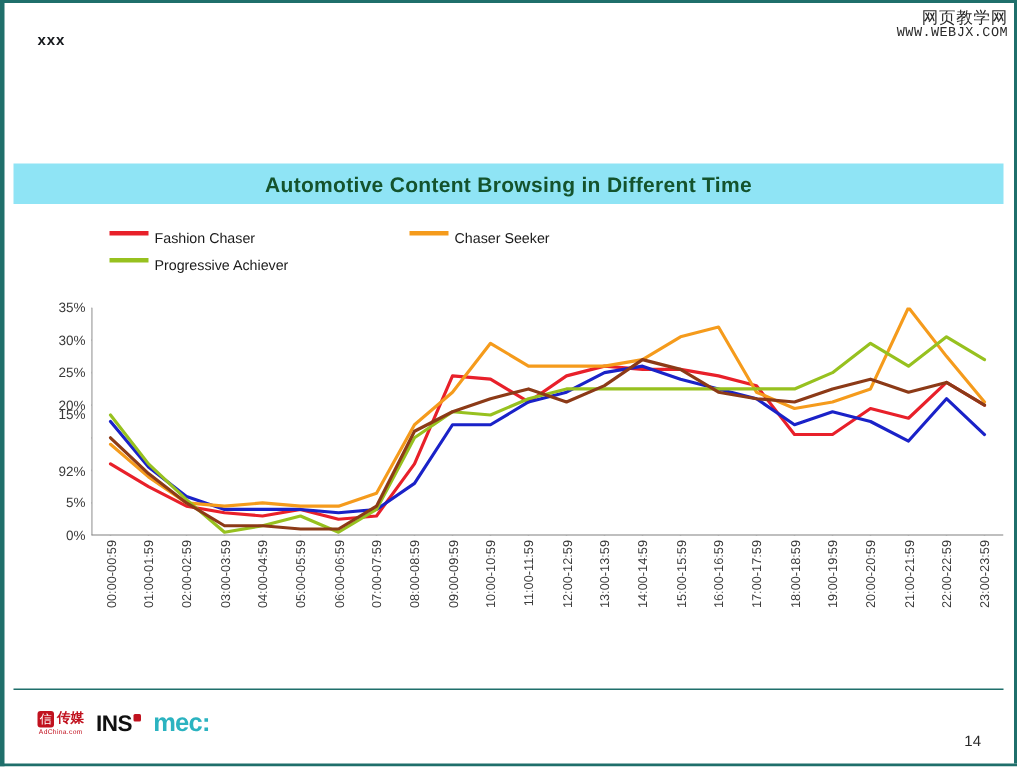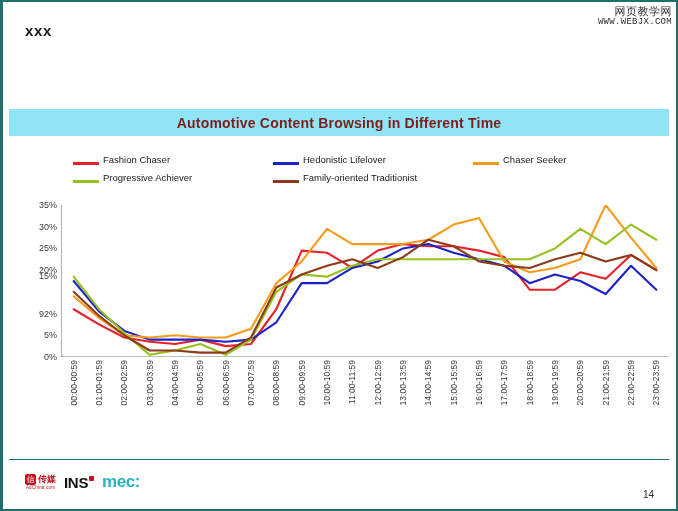--- a/index.html
+++ b/index.html
@@ -17,46 +17,46 @@
     border-top:2px solid #1f6f6b;
     border-bottom:2px solid #1f6f6b;
     background:#ffffff;
   }
   .slide:after{
     content:"";position:absolute;right:0;top:0;bottom:0;width:2px;background:#1f6f6b;
   }
   
   .hdr-title{
     position:absolute;left:22px;top:20px;
-    font-size:15px;font-weight:bold;color:#15181c;letter-spacing:.6px;
+    font-size:10px;font-weight:bold;color:#15181c;letter-spacing:.6px;
   }
   .watermark{
     position:absolute;right:6px;top:4px;
     text-align:center;line-height:1.05;
     color:#2b2b2b;
   }
   .watermark .cn{font-size:11px;font-family:"DejaVu Sans", sans-serif;letter-spacing:.5px;text-align:right;}
   .watermark .url{font-size:9px;font-family:Liberation Mono, monospace;letter-spacing:.3px;}
 
   
   .title-band{
     position:absolute;left:6px;top:107px;width:660px;height:27px;
     background:#8fe4f5;
     display:flex;align-items:center;justify-content:center;
   }
   .title-band .t{
-    font-size:14px;font-weight:bold;color:#7f1d1d;letter-spacing:.2px;
+    font-size:14px;font-weight:bold;color:#14532d;letter-spacing:.2px;
   }
 
   
   .legend{
     position:absolute;left:70px;top:152px;width:580px;
   }
   .legend-row{display:flex;margin-bottom:7px;}
-  .legend-item{display:flex;align-items:flex-end;}
+  .legend-item{display:flex;align-items:flex-start;}
   .legend-item .swatch{
     display:inline-block;width:26px;height:3px;margin-right:4px;flex:0 0 auto;
   }
   .legend-item .lbl{font-size:9.5px;color:#1a1a1a;white-space:nowrap;}
   .li-w1{width:200px}
   .li-w2{width:200px}
 
   
   .chart{
     position:absolute;left:18px;top:198px;width:648px;height:255px;
@@ -126,37 +126,29 @@
   <div class="title-band">
     <div class="t">Automotive Content Browsing in Different Time</div>
   </div>
 
   <div class="legend">
     <div class="legend-row">
       <div class="legend-item li-w1">
         <span class="swatch" style="background:#e8202a"></span>
         <span class="lbl">Fashion Chaser</span>
       </div>
-      <div class="legend-item li-w2">
-        <span class="swatch" style="background:#1a22c8"></span>
-        <span class="lbl">Hedonistic Lifelover</span>
-      </div>
       <div class="legend-item">
         <span class="swatch" style="background:#f59b1c"></span>
         <span class="lbl">Chaser Seeker</span>
       </div>
     </div>
     <div class="legend-row">
       <div class="legend-item li-w1">
         <span class="swatch" style="background:#97c11f"></span>
         <span class="lbl">Progressive Achiever</span>
-      </div>
-      <div class="legend-item li-w2">
-        <span class="swatch" style="background:#8c3a17"></span>
-        <span class="lbl">Family-oriented Traditionist</span>
       </div>
     </div>
   </div>
 
   <div class="chart">
     <div class="ylabels">
         <span style="top: 157px;">0%</span>
         <span style="top: 135.286px;">5%</span>
         <span style="top: 113.571px;">92%</span>
         <span style="top: 76px;">15%</span>

